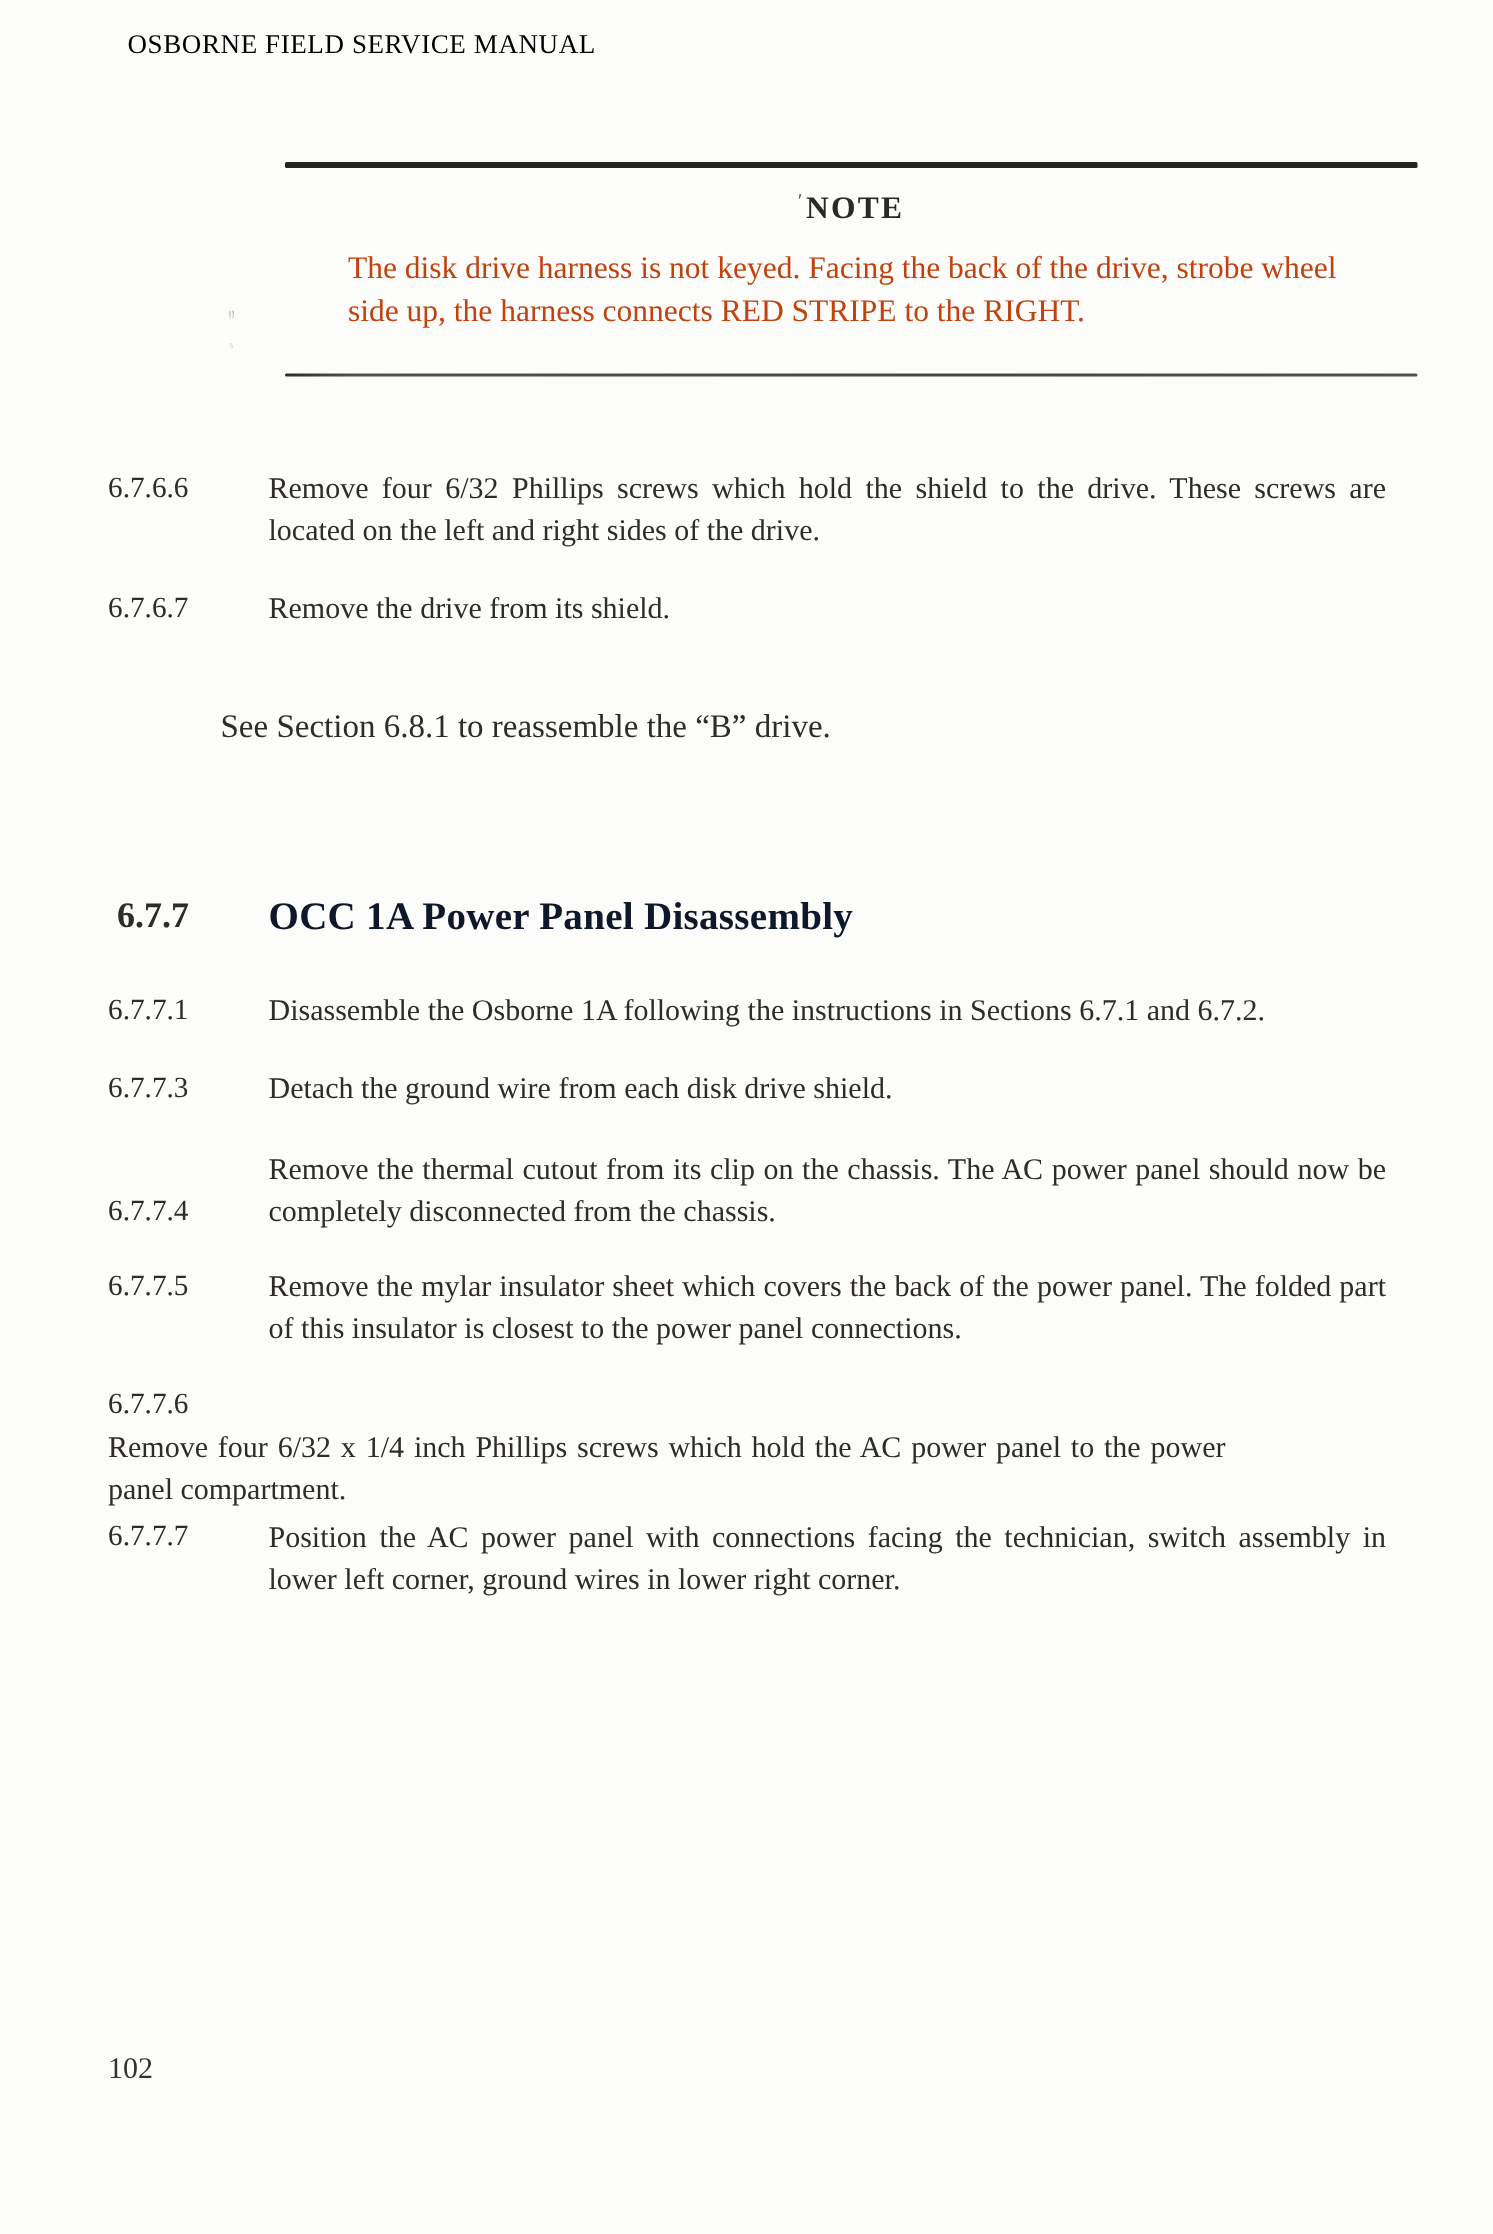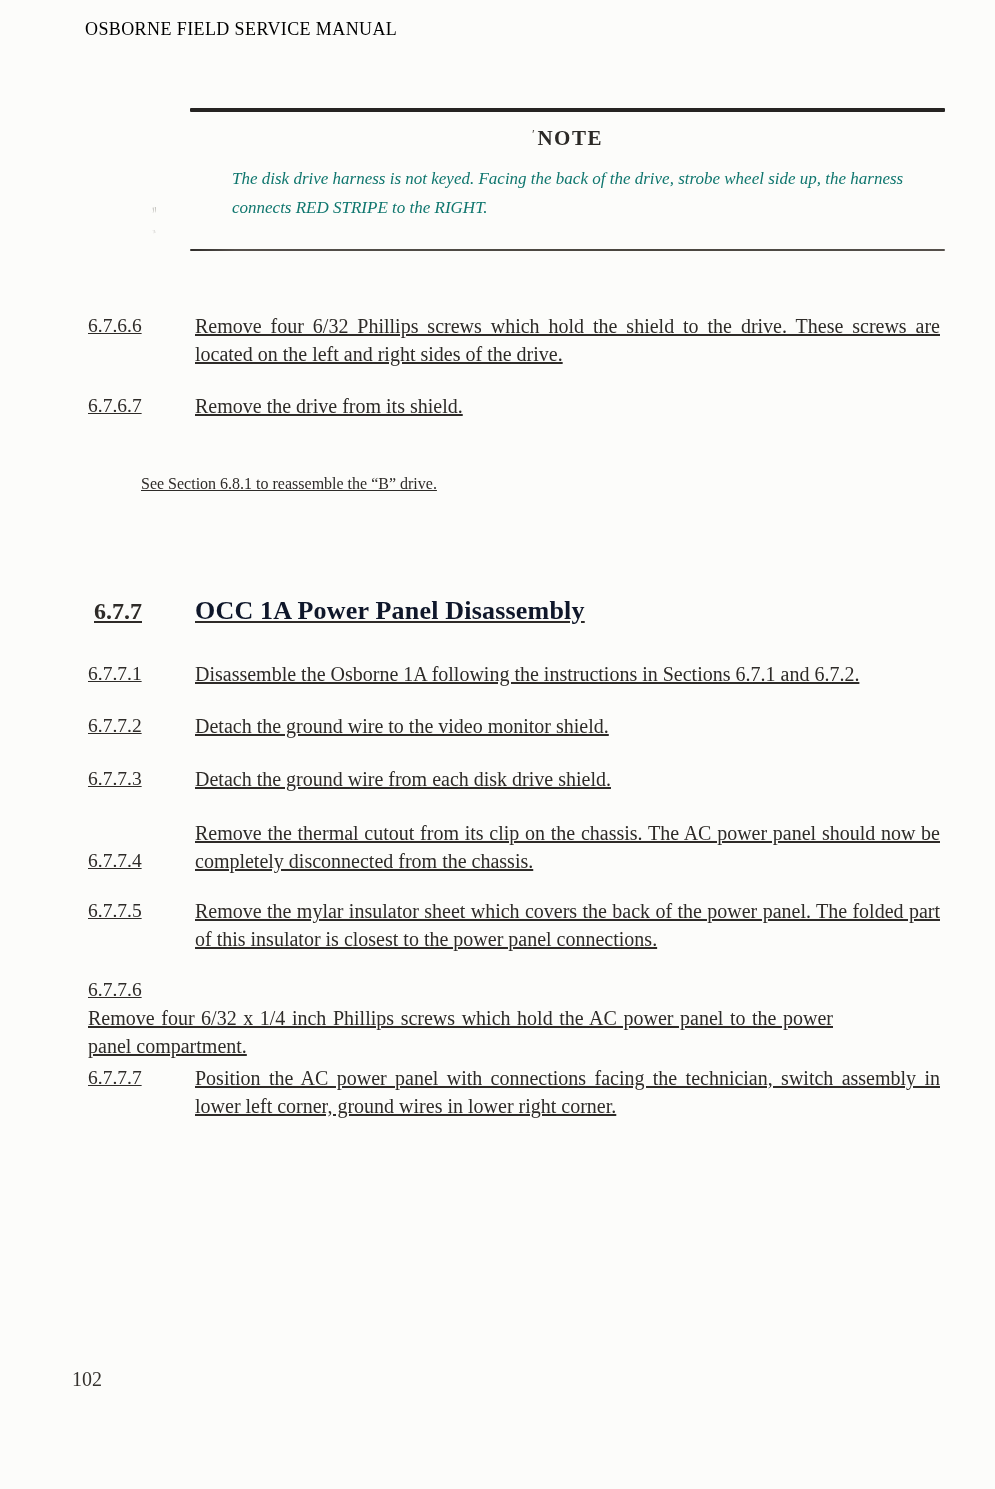--- a/index.html
+++ b/index.html
@@ -51,38 +51,36 @@
     display: inline-block;
     position: relative;
     top: -7px;
     font-size: 13px;
     font-weight: normal;
     margin-right: 1px;
     color: #4a4642;
   }
   .note-text {
     margin: 13px 30px 0 42px;
-    font-style: italic;
-    font-size: 17px;
+    font-size: 21px;
     line-height: 29px;
-    color: #0f766e;
+    color: #c2410c;
   }
   .note-rule-bottom {
     margin-top: 27px;
     height: 2px;
     background: linear-gradient(90deg, #2f2c29, #55504b 6%, #4a463f 60%, #55504b);
     border-radius: 1px;
   }
   
   .steps {
     position: absolute;
-    left: 88px;
+    left: 72px;
     top: 312px;
     width: 860px;
-    text-decoration: underline;
   }
   .step {
     display: flex;
     align-items: flex-start;
   }
   .step .num {
     flex: none;
     width: 107px;
     font-size: 19.5px;
     line-height: 28px;
@@ -99,23 +97,23 @@
   .gap24 { margin-bottom: 24px; }
   .gap25 { margin-bottom: 25px; }
   .gap26 { margin-bottom: 26px; }
   .gap22 { margin-bottom: 22px; align-items: flex-end; }
   .gap23 { margin-bottom: 23px; }
   .gap20 { margin-bottom: 4px; flex-direction: column; }
   .gap50 { margin-bottom: 50px; }
   .gap95 { margin-bottom: 95px; }
   .gap31 { margin-bottom: 31px; }
   .see-note {
-    margin-left: 53px;
+    margin-left: 75px;
     width: 745px;
-    font-size: 16px;
+    font-size: 22px;
     line-height: 28px;
   }
   .section-heading .num {
     font-weight: bold;
     font-size: 24px;
     line-height: 36px;
     padding-left: 6px;
     box-sizing: border-box;
   }
   .section-heading .txt {
@@ -181,24 +179,20 @@
     <div class="step section-heading gap31">
       <div class="num">6.7.7</div>
       <div class="txt">OCC 1A Power Panel Disassembly</div>
     </div>
 
     <div class="step gap24">
       <div class="num">6.7.7.1</div>
       <div class="txt">Disassemble the Osborne 1A following the instructions in Sections 6.7.1 and 6.7.2.</div>
     </div>
 
-    <div class="step gap25">
-      <div class="num">6.7.7.2</div>
-      <div class="txt">Detach the ground wire to the video monitor shield.</div>
-    </div>
 
     <div class="step gap26">
       <div class="num">6.7.7.3</div>
       <div class="txt">Detach the ground wire from each disk drive shield.</div>
     </div>
 
     <div class="step gap22">
       <div class="num">6.7.7.4</div>
       <div class="txt">Remove the thermal cutout from its clip on the chassis. The AC power panel should now be completely disconnected from the chassis.</div>
     </div>

